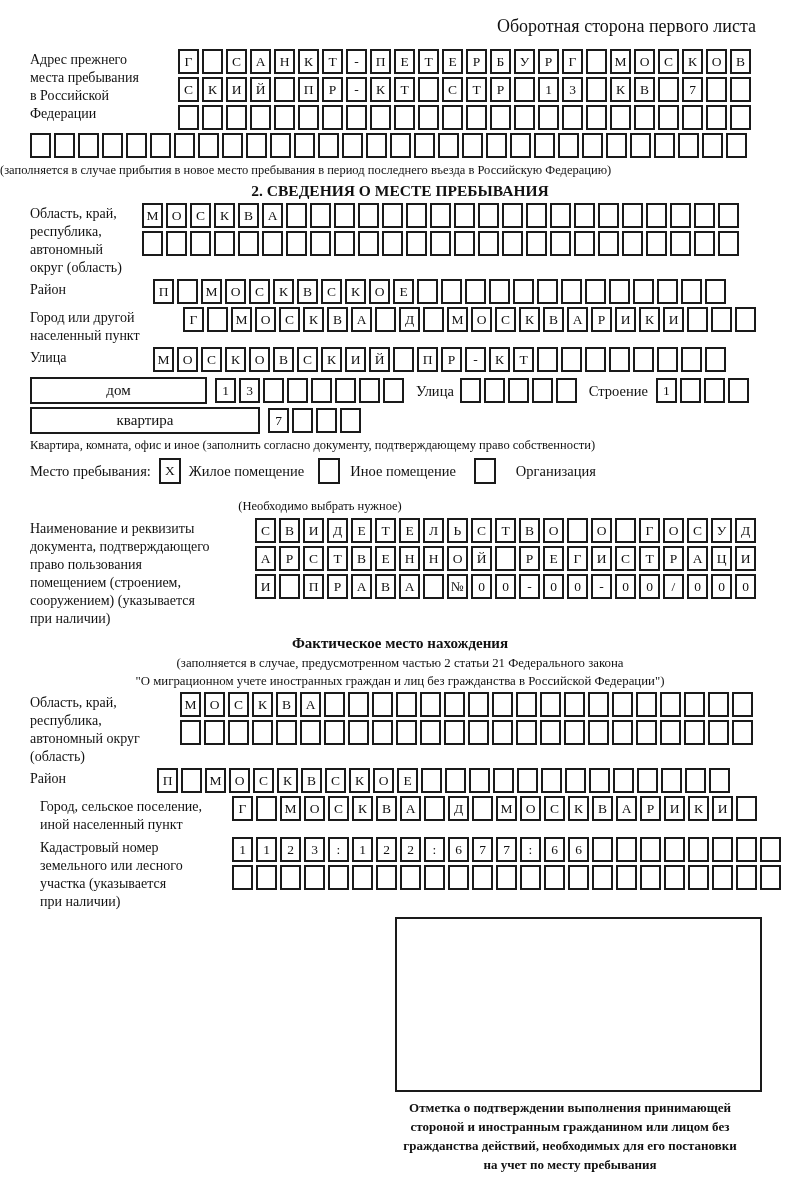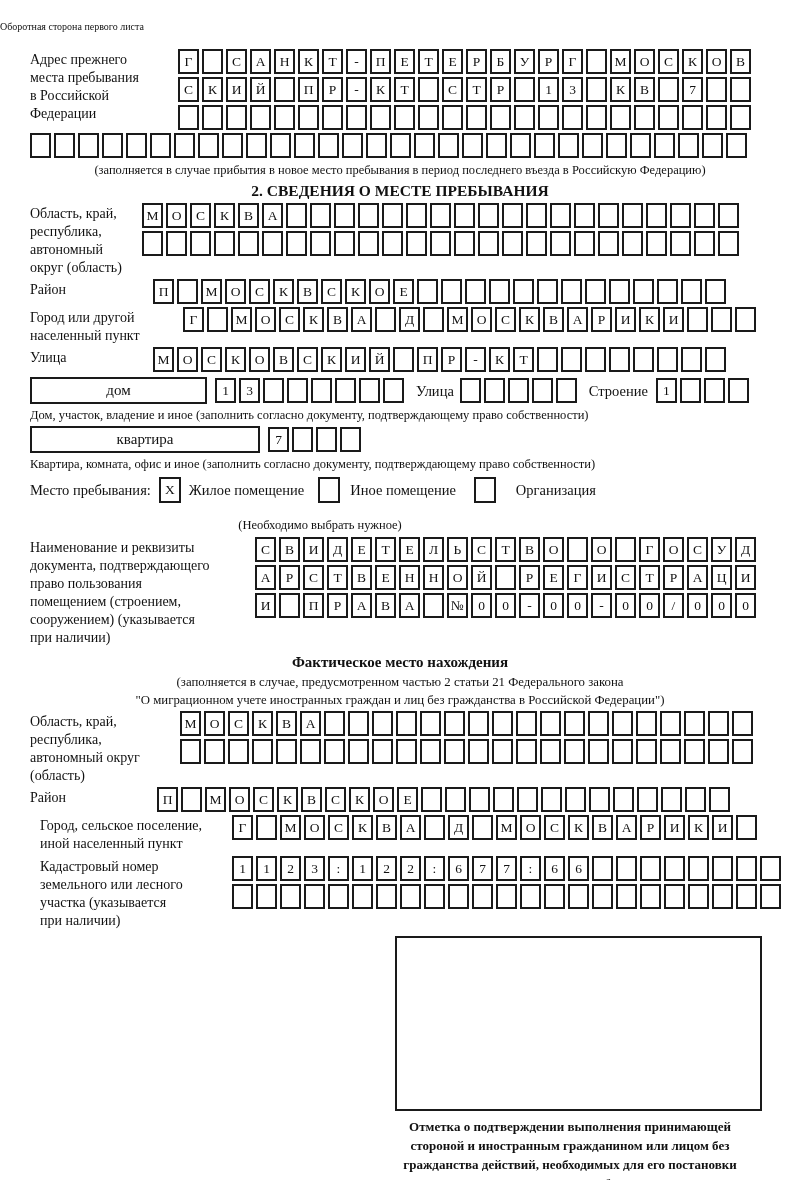--- a/index.html
+++ b/index.html
@@ -1,29 +1,29 @@
 <!DOCTYPE html>
 <html><head>
 <meta charset="utf-8">
 <style>
   html,body{margin:0;padding:0;background:#ffffff;}
   body{width:800px;height:1180px;font-family:"Liberation Serif",serif;color:#111;overflow:hidden;}
   .page{position:relative;width:800px;height:1180px;}
-  .header-note{text-align:left;padding:18px 44px 0 0;font-size:10px;line-height:17px;}
+  .header-note{text-align:right;padding:18px 44px 0 0;font-size:18px;line-height:17px;}
   .frow{display:flex;align-items:flex-start;margin-left:30px;}
   .lbl{font-size:14px;line-height:18px;flex:none;padding-top:2px;}
   .w148{width:148px;} .w112{width:112px;} .w123{width:123px;} .w153{width:153px;}
   .w225{width:225px;} .w150{width:150px;} .w127{width:127px;} .w192{width:192px;margin-left:10px;}
   .cellcol{display:flex;flex-direction:column;gap:3px;}
   .cellrow{display:flex;gap:3px;}
   .cell{flex:none;display:inline-flex;align-items:center;justify-content:center;
         width:21px;height:25px;box-sizing:border-box;border:2px solid #1a1a1a;
         font-size:13.5px;line-height:1;background:#fff;}
   .caption{font-size:12.5px;line-height:16px;}
-  .caption.center{text-align:center;margin-top:4px;}
+  .caption.center{text-align:left;margin-top:4px;}
   .caption.left{margin-left:30px;margin-top:3px;}
   .h-bold{text-align:center;font-weight:bold;font-size:15.5px;line-height:19px;margin-top:3px;}
   .widebox{flex:none;box-sizing:border-box;border:2px solid #1a1a1a;height:27px;
            display:flex;align-items:center;justify-content:center;font-size:15px;background:#fff;}
   .dom-row{display:flex;align-items:center;margin-left:30px;margin-top:5px;}
   .inline-lbl{font-size:14.5px;line-height:18px;flex:none;}
   .mesto-row{display:flex;align-items:center;margin-left:30px;margin-top:5px;}
   .mesto-row .cell{width:22px;height:26px;}
   .note{font-size:12.5px;line-height:16px;margin-left:180px;width:280px;text-align:center;margin-top:14px;}
   .subtitle{text-align:center;font-size:12.8px;line-height:16px;margin-top:2px;}
@@ -342,21 +342,20 @@
         <span class="cell"></span>
       </div>
     <div class="inline-lbl" style="margin-left:12px;">Строение</div>
     <div class="cellrow" style="margin-left:8px;">
         <span class="cell">1</span>
         <span class="cell"></span>
         <span class="cell"></span>
         <span class="cell"></span>
       </div>
   </div>
-  <div class="caption left">Дом, участок, владение и иное (заполнить согласно документу, подтверждающему право собственности)</div>
 
   <div class="dom-row" style="margin-top:3px;">
     <div class="widebox" style="width:230px;">квартира</div>
     <div class="cellrow" style="margin-left:8px;">
         <span class="cell">7</span>
         <span class="cell"></span>
         <span class="cell"></span>
         <span class="cell"></span>
       </div>
   </div>

